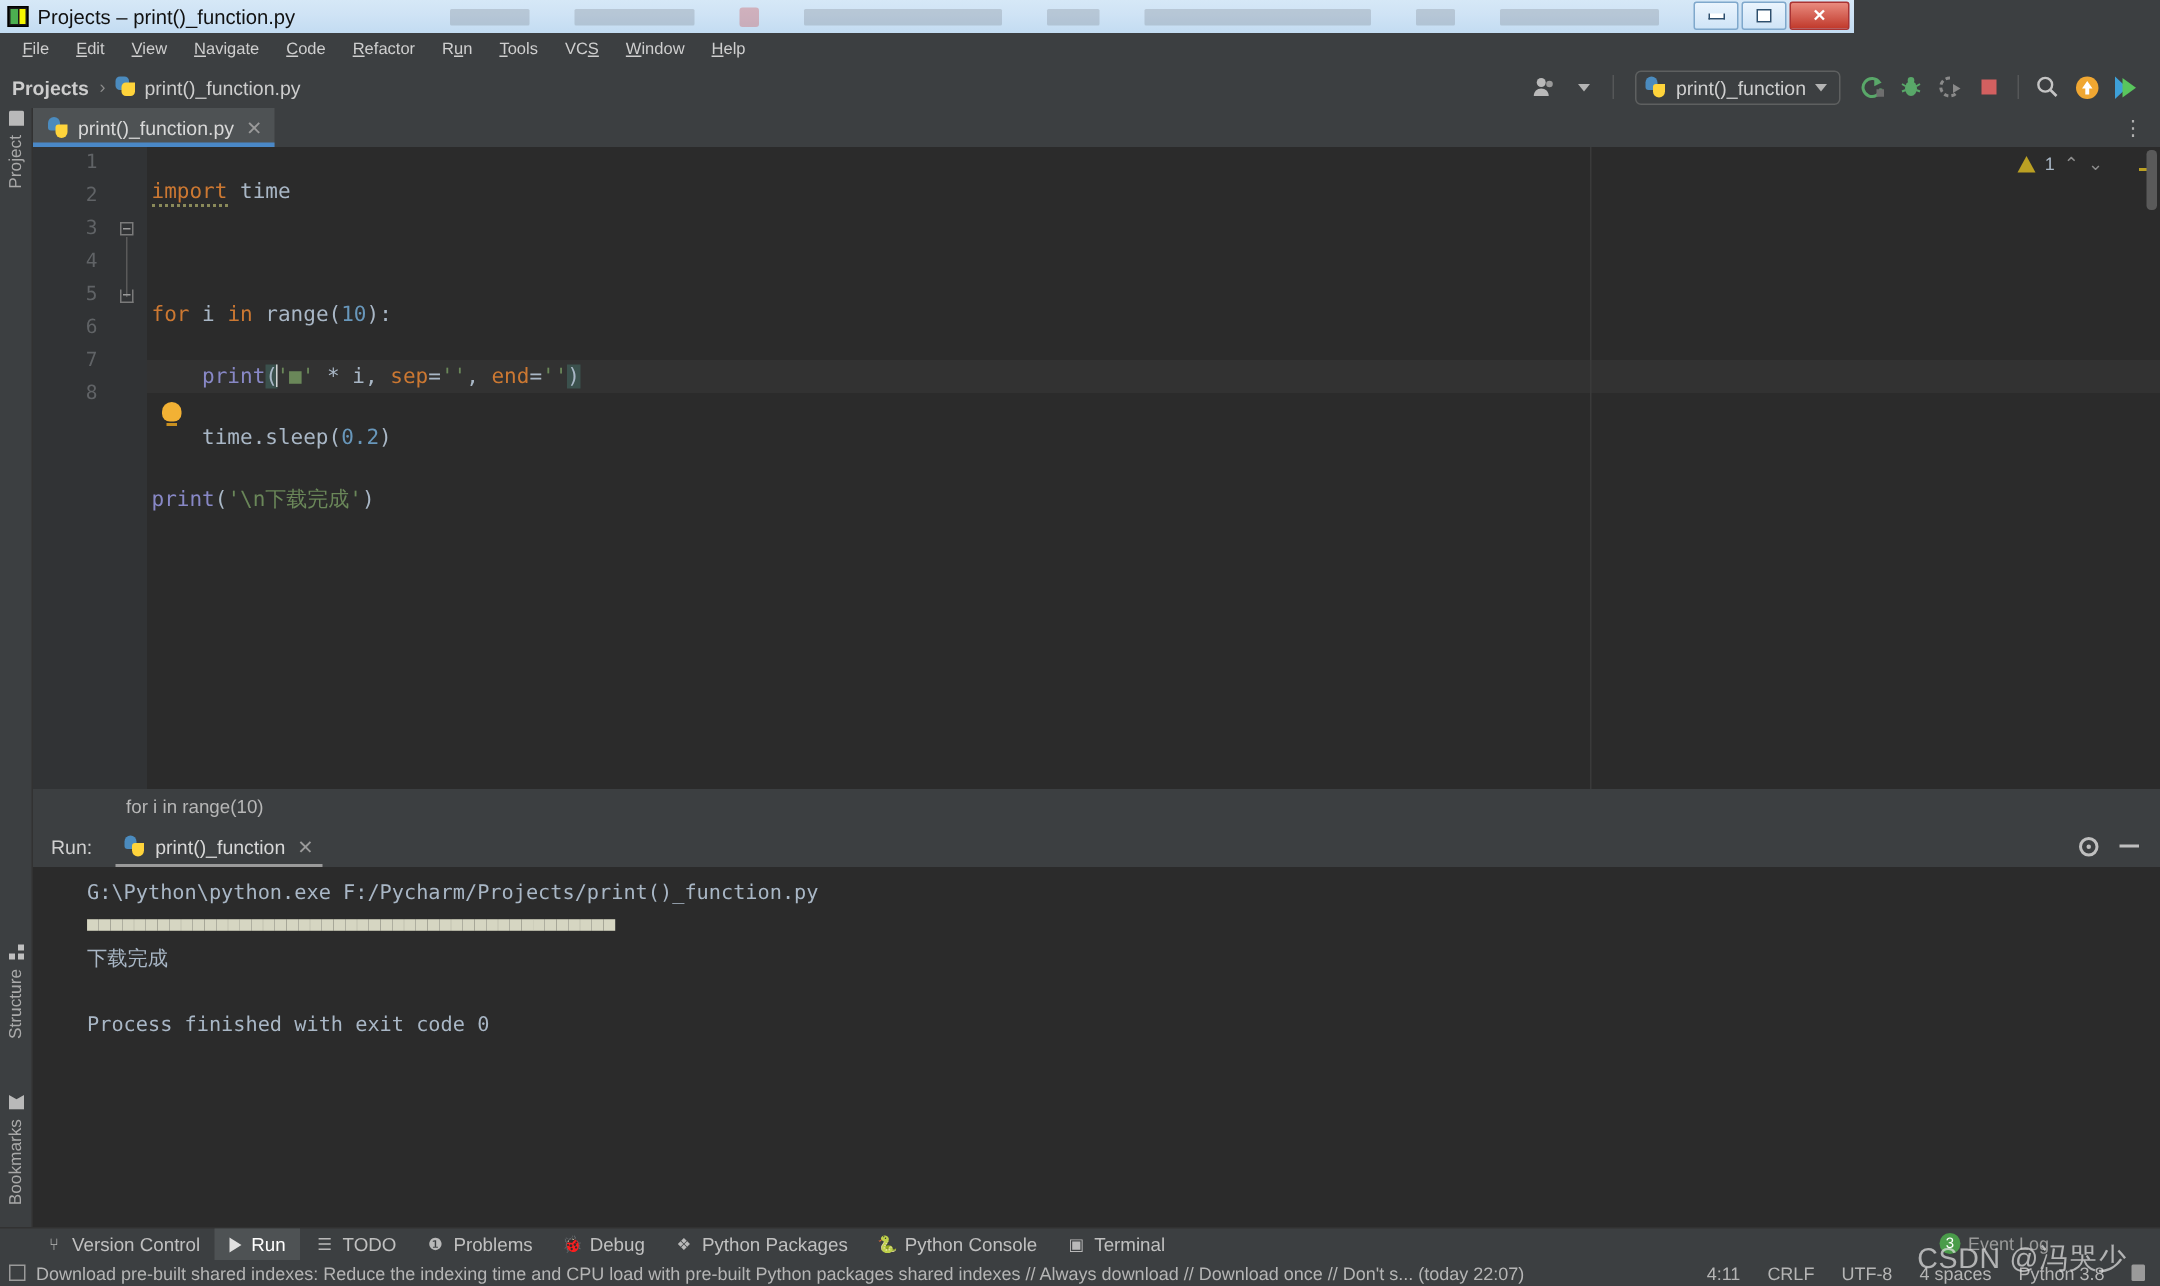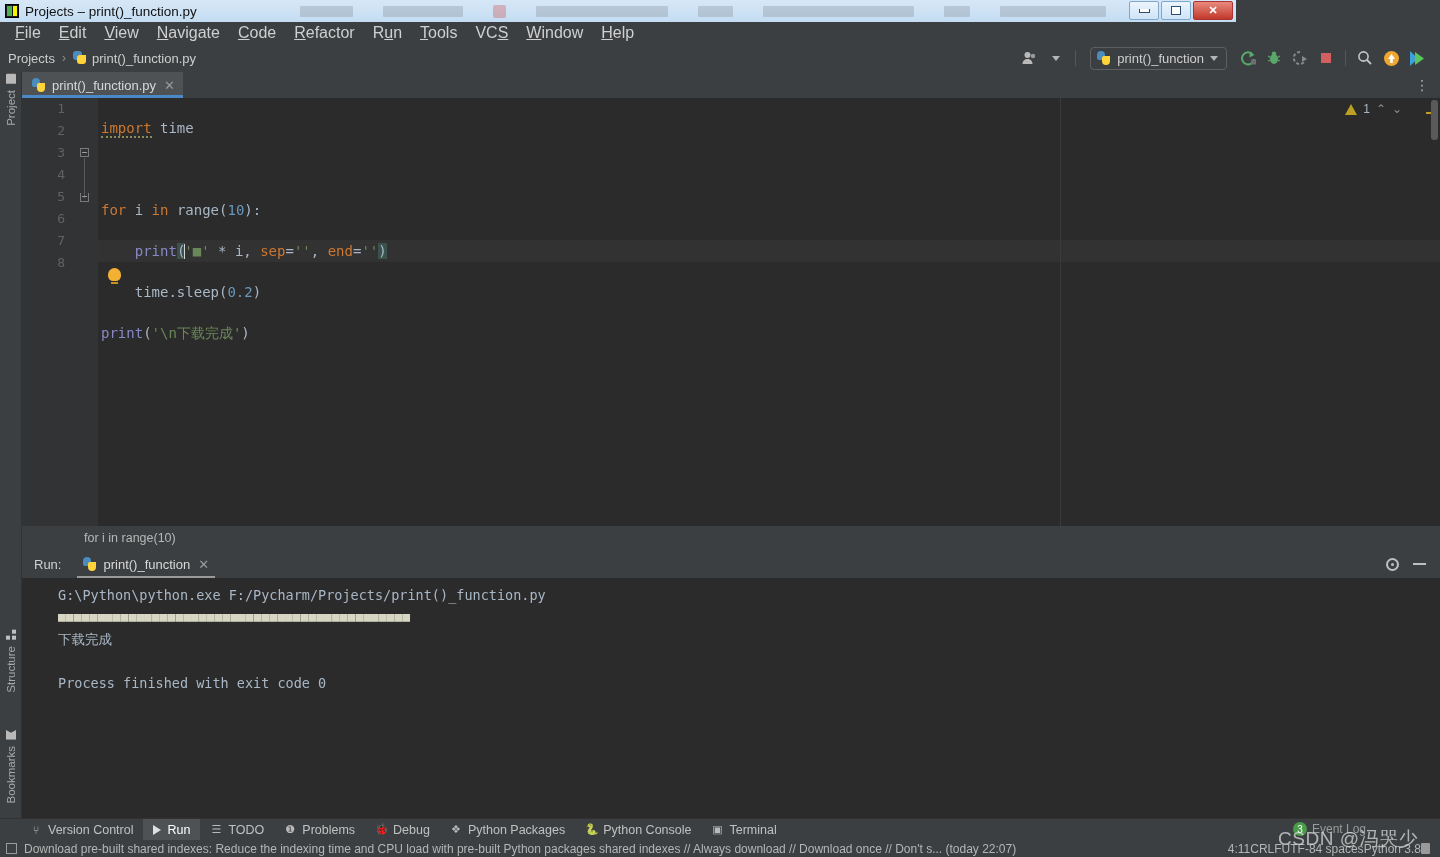--- a/index.html
+++ b/index.html
@@ -53,32 +53,32 @@
   }
   .wc .m-glyph { display:block; width:11px; height:4px; border:1px solid #2d4f6e; border-top:none; background:#fff;}
   .wc .r-glyph { display:block; width:10px; height:9px; border:1.5px solid #2d4f6e; background:#fff;}
 
   
   .menubar {
     position:absolute; top:22px; left:0; width:1440px; height:22px;
     background:#3c3f41; display:flex; align-items:center; padding-left:6px;
   }
   .menu-item {
-    padding:2px 9px; color:#cfcfcf; font-size:16px; cursor:default;
+    padding:2px 9px; color:#cfcfcf; font-size:11px; cursor:default;
     white-space:nowrap;
   }
   .menu-item u { text-decoration:underline; }
 
   
   .navbar {
     position:absolute; top:44px; left:0; width:1440px; height:28px;
     background:#3c3f41; display:flex; align-items:center; padding-left:8px;
   }
   .crumb { color:#cdcdcd; font-size:13px; }
-  .crumb.bold { font-weight:normal; }
+  .crumb.bold { font-weight:bold; }
   .crumb-sep { color:#8d8d8d; margin:0 7px; font-size:12px; }
   .pyfile-ico {
     display:inline-block; width:14px; height:14px; position:relative;
     vertical-align:-3px; margin-right:5px;
   }
   .pyfile-ico .pg {
     position:absolute; left:0; top:0; width:9px; height:9px;
     background:#4b8bbe; border-radius:3px 3px 0 3px;
   }
   .pyfile-ico .py {
@@ -233,21 +233,21 @@
   .bw-ico { font-size:11px; color:#b9b9b9; display:inline-block; width:12px; text-align:center; }
   .tri-right { width:0;height:0;border-top:5px solid transparent;border-bottom:5px solid transparent;border-left:8px solid #e0e0e0;}
 
   
   .statusbar {
     position:absolute; left:0; top:840px; width:1440px; height:17px;
     background:#3c3f41; display:flex; align-items:center; padding-left:6px;
     color:#b5b5b5; font-size:12px; white-space:nowrap;
   }
   .status-ico { width:11px; height:11px; border:1px solid #9a9a9a; margin-right:7px; flex:none; }
-  .status-right { margin-left:auto; display:flex; align-items:center; padding-right:10px; }
+  .status-right { margin-left:auto; display:flex; align-items:center; gap:18px; padding-right:10px; }
   .lockico { width:9px; height:11px; background:#9a9a9a; border-radius:1px; }
 
   .eventlog {
     position:absolute; right:74px; top:822px; display:flex; align-items:center; gap:5px;
     color:#9a9a9a; font-size:12px;
   }
   .badge {
     width:14px; height:14px; border-radius:50%; background:#4a9c4a; color:#fff;
     font-size:10px; display:flex; align-items:center; justify-content:center;
   }

